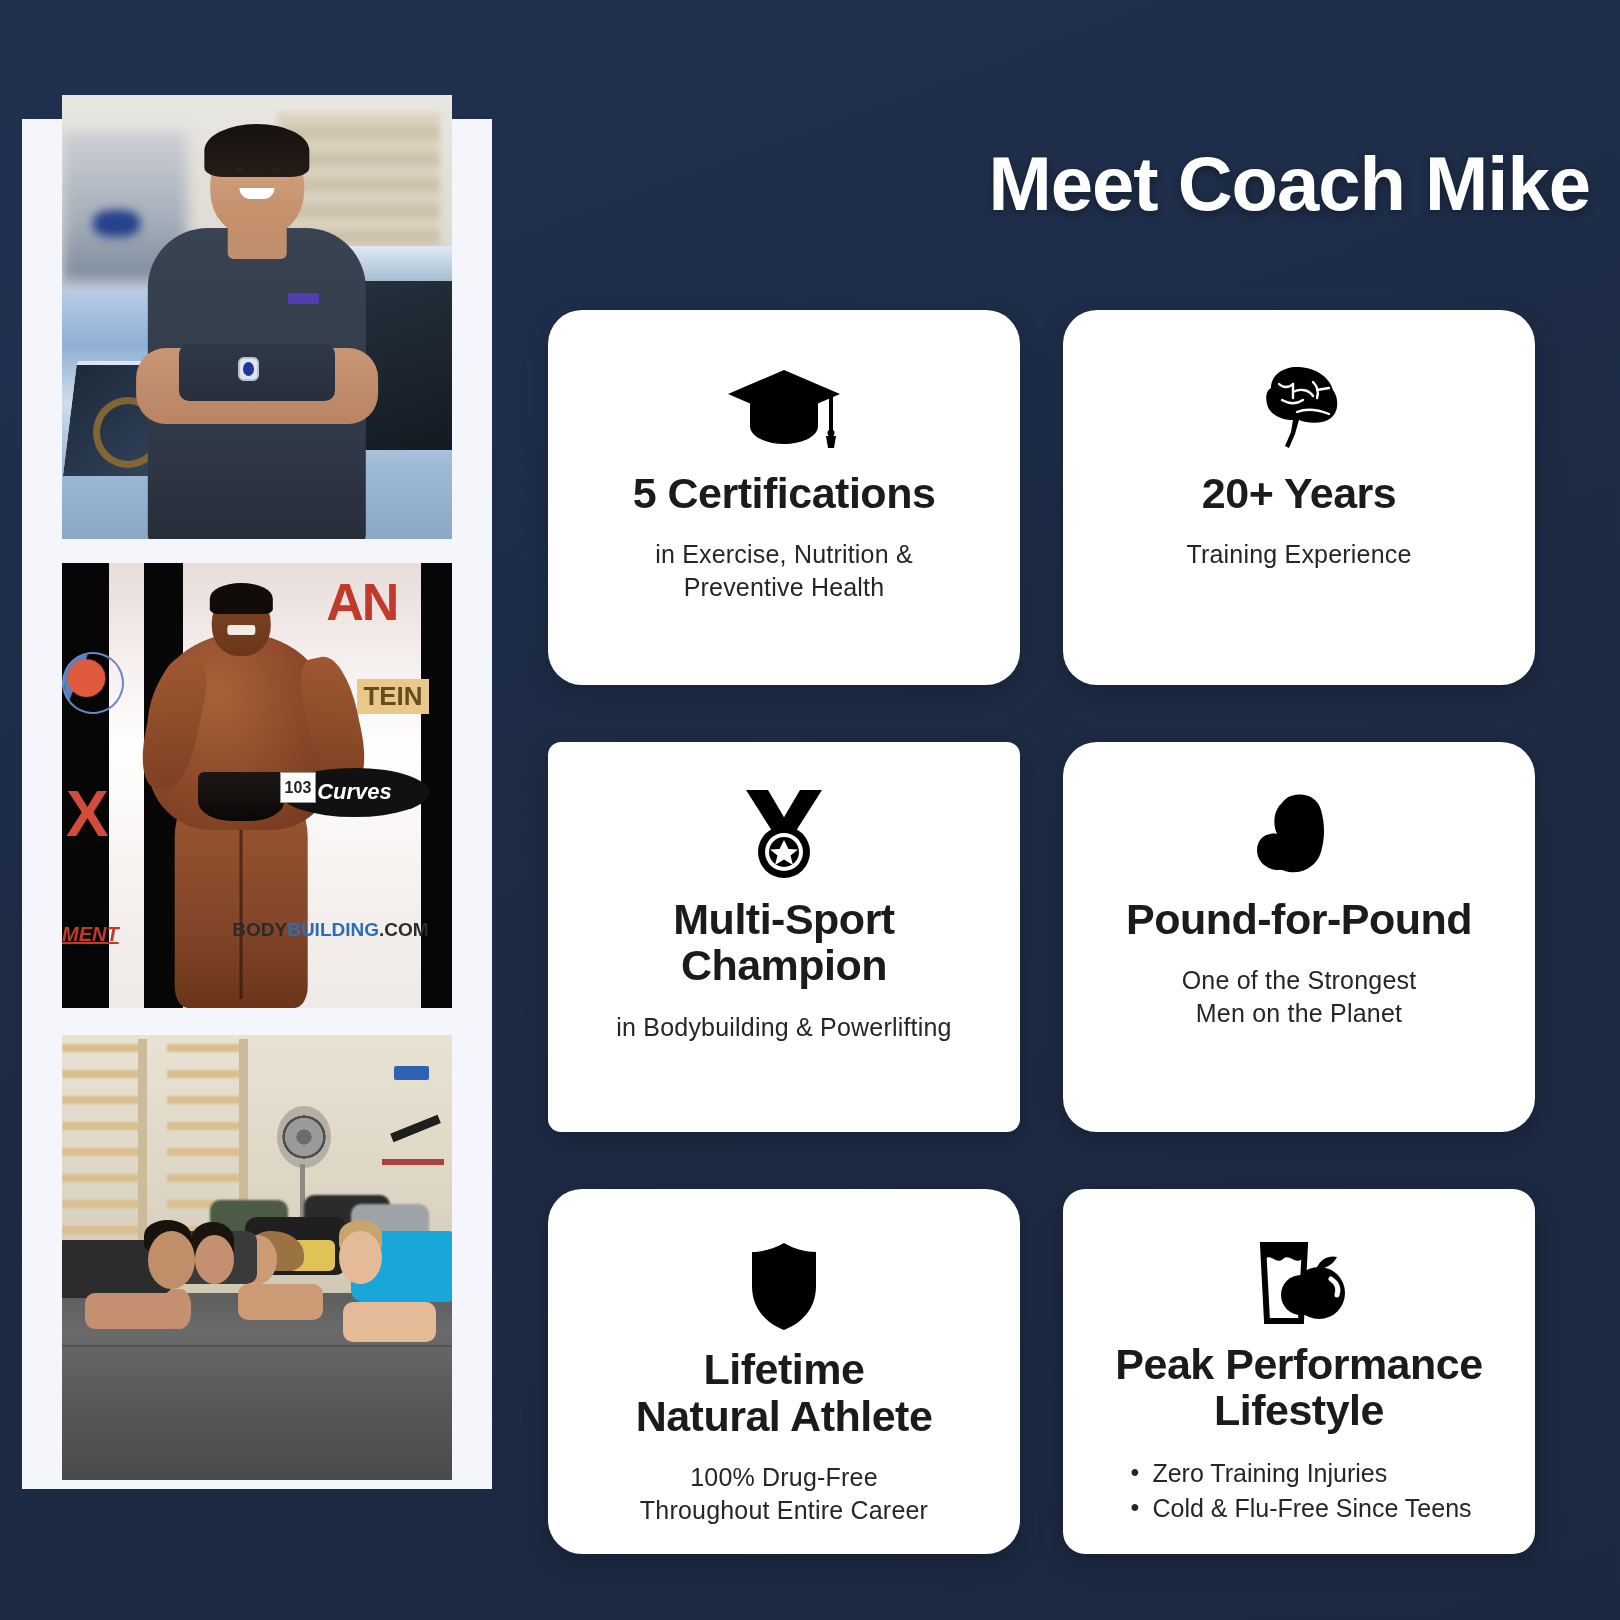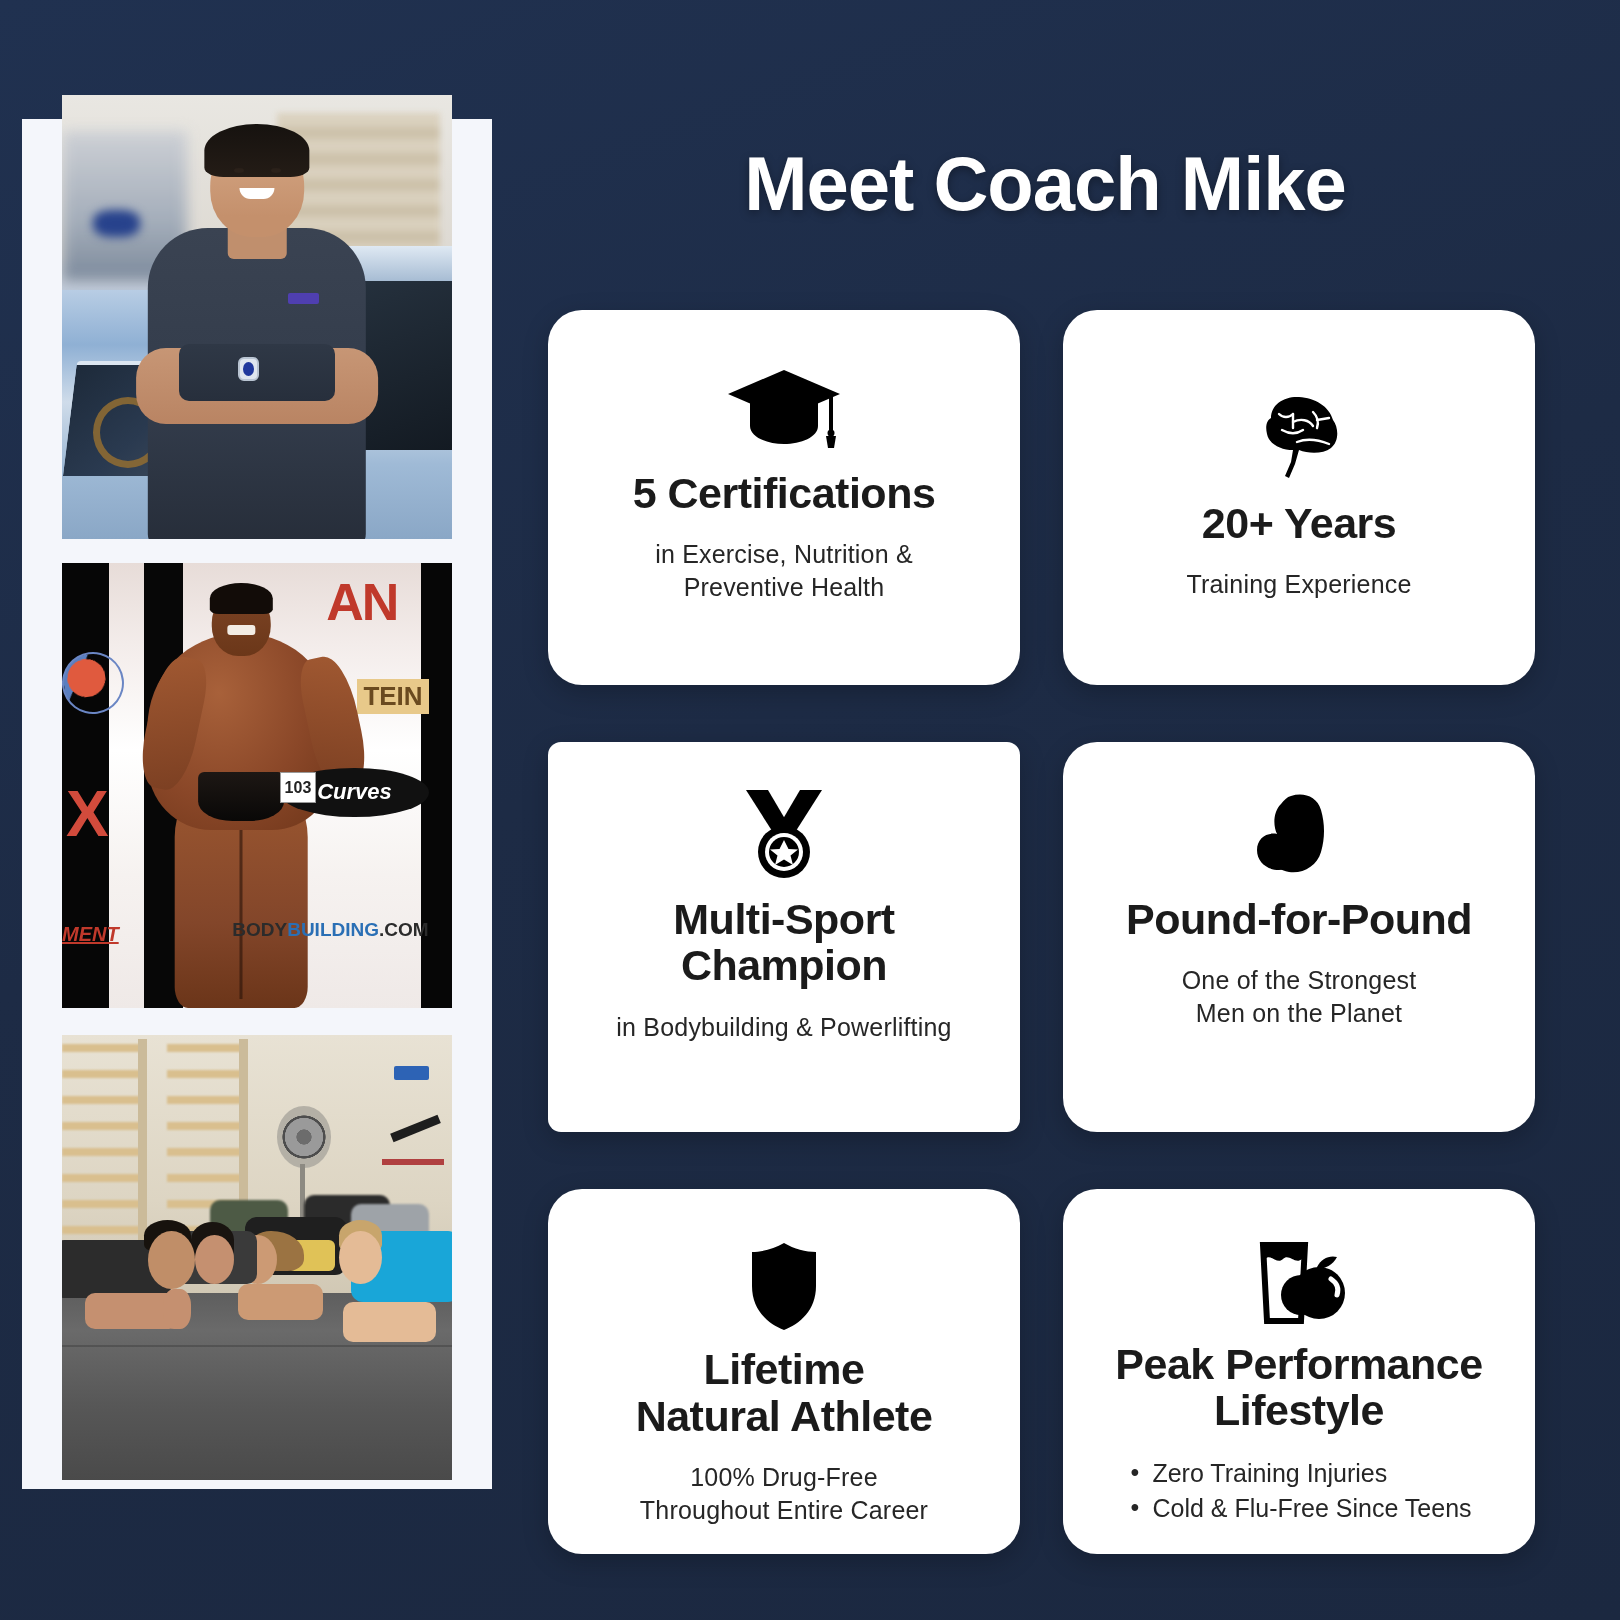--- a/index.html
+++ b/index.html
@@ -297,24 +297,24 @@
   .p3-p4head { position:absolute; right:18%; top:44%; width:11%; height:12%; background:#e4bb96; border-radius:50%; }
   .p3-p4hair { position:absolute; right:18%; top:41.5%; width:11%; height:7%; background:#c8a56c; border-radius:50% 50% 20% 20%; }
   .p3-p4arm  { position:absolute; right:4%; top:60%; width:24%; height:9%; background:#e4bb96; border-radius:10px; }
   .p3-p5body { position:absolute; left:38%; top:37%; width:20%; height:8%; background:#4d5a45; border-radius:10px; filter: blur(1px); }
   .p3-p6body { position:absolute; left:62%; top:36%; width:22%; height:9%; background:#2b2b2b; border-radius:10px; filter: blur(1px); }
   .p3-p7body { position:absolute; right:6%; top:38%; width:20%; height:9%; background:#9ea3a8; border-radius:10px; filter: blur(1px); }
 
   
   .page-title {
     position: absolute;
-    left: 524px;
+    left: 548px;
     top: 140px;
     width: 1042px;
-    text-align: center;
+    text-align: right;
     font-size: 76px;
     font-weight: 700;
     color: #ffffff;
     letter-spacing: -1px;
     text-shadow: 0 3px 10px rgba(0,0,0,.35);
   }
 
   .card-grid {
     position: absolute;
     left: 548px;
@@ -379,25 +379,25 @@
   .card-bullets li { position: relative; padding-left: 26px; }
   .card-bullets li::before {
     content: "•";
     position: absolute;
     left: 4px;
     top: -1px;
   }
 
   
   .card.c1 { padding-top: 50px; }
-  .card.c2 { padding-top: 80px; }
+  .card.c2 { padding-top: 50px; }
   .card.c3 { padding-top: 44px; border-radius: 13px; }
   .card.c4 { padding-top: 44px; }
   .card.c5 { padding-top: 50px; }
-  .card.c6 { padding-top: 50px; }
+  .card.c6 { padding-top: 50px; border-radius: 22px; }
 </style>
 </head>
 <body>
 
 <div id="stage">
 
   <div class="photo-panel"></div>
 
   <div class="photo-stack">
 

